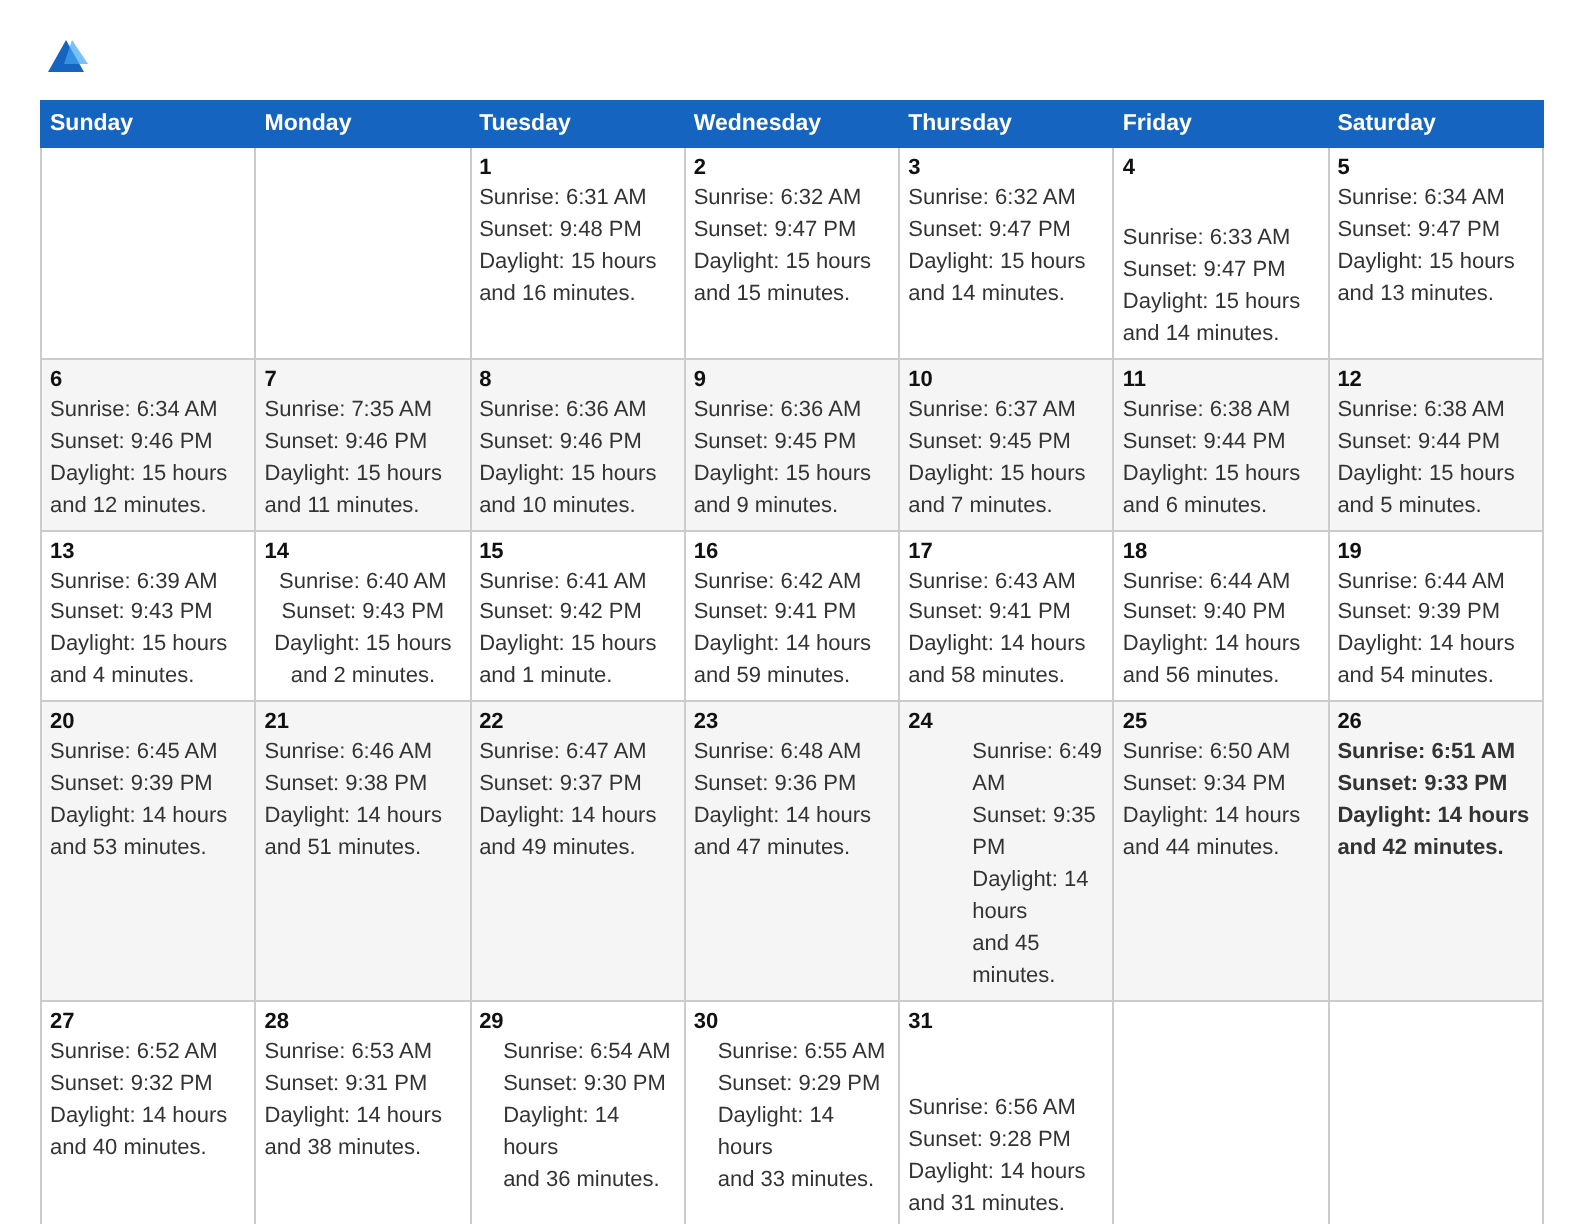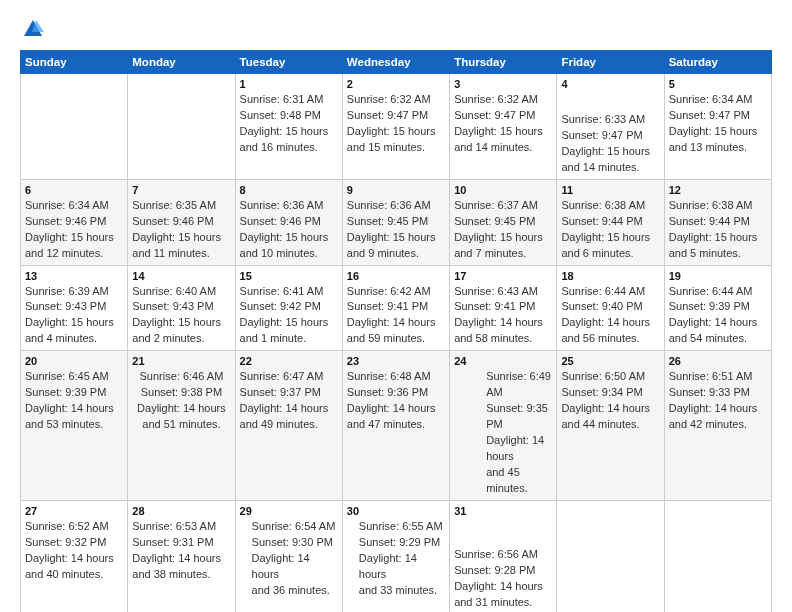--- a/index.html
+++ b/index.html
@@ -179,21 +179,21 @@
         <tr>
           <td>
             <span class="day-number">6</span>
             <div class="cell-text" style="white-space: pre-line;">Sunrise: 6:34 AM
 Sunset: 9:46 PM
 Daylight: 15 hours
 and 12 minutes.</div>
           </td>
           <td>
             <span class="day-number">7</span>
-            <div class="cell-text" style="white-space: pre-line;">Sunrise: 6:35 AM
+            <div class="cell-text" style="white-space: pre-line;">Sunrise: 7:35 AM
 Sunset: 9:46 PM
 Daylight: 15 hours
 and 11 minutes.</div>
           </td>
           <td>
             <span class="day-number">8</span>
             <div class="cell-text" style="white-space: pre-line;">Sunrise: 6:36 AM
 Sunset: 9:46 PM
 Daylight: 15 hours
 and 10 minutes.</div>
@@ -230,21 +230,21 @@
         <tr>
           <td>
             <span class="day-number">13</span>
             <div class="cell-text" style="white-space: pre-line;">Sunrise: 6:39 AM
 Sunset: 9:43 PM
 Daylight: 15 hours
 and 4 minutes.</div>
           </td>
           <td>
             <span class="day-number">14</span>
-            <div class="cell-text" style="white-space: pre-line;">Sunrise: 6:40 AM
+            <div class="cell-text" style="white-space: pre-line; text-align: center;">Sunrise: 6:40 AM
 Sunset: 9:43 PM
 Daylight: 15 hours
 and 2 minutes.</div>
           </td>
           <td>
             <span class="day-number">15</span>
             <div class="cell-text" style="white-space: pre-line;">Sunrise: 6:41 AM
 Sunset: 9:42 PM
 Daylight: 15 hours
 and 1 minute.</div>
@@ -281,21 +281,21 @@
         <tr>
           <td>
             <span class="day-number">20</span>
             <div class="cell-text" style="white-space: pre-line;">Sunrise: 6:45 AM
 Sunset: 9:39 PM
 Daylight: 14 hours
 and 53 minutes.</div>
           </td>
           <td>
             <span class="day-number">21</span>
-            <div class="cell-text" style="white-space: pre-line; text-align: center;">Sunrise: 6:46 AM
+            <div class="cell-text" style="white-space: pre-line;">Sunrise: 6:46 AM
 Sunset: 9:38 PM
 Daylight: 14 hours
 and 51 minutes.</div>
           </td>
           <td>
             <span class="day-number">22</span>
             <div class="cell-text" style="white-space: pre-line;">Sunrise: 6:47 AM
 Sunset: 9:37 PM
 Daylight: 14 hours
 and 49 minutes.</div>
@@ -316,21 +316,21 @@
           </td>
           <td>
             <span class="day-number">25</span>
             <div class="cell-text" style="white-space: pre-line;">Sunrise: 6:50 AM
 Sunset: 9:34 PM
 Daylight: 14 hours
 and 44 minutes.</div>
           </td>
           <td>
             <span class="day-number">26</span>
-            <div class="cell-text" style="white-space: pre-line;">Sunrise: 6:51 AM
+            <div class="cell-text" style="white-space: pre-line; font-weight: bold;">Sunrise: 6:51 AM
 Sunset: 9:33 PM
 Daylight: 14 hours
 and 42 minutes.</div>
           </td>
         </tr>
         <tr>
           <td>
             <span class="day-number">27</span>
             <div class="cell-text" style="white-space: pre-line;">Sunrise: 6:52 AM
 Sunset: 9:32 PM

